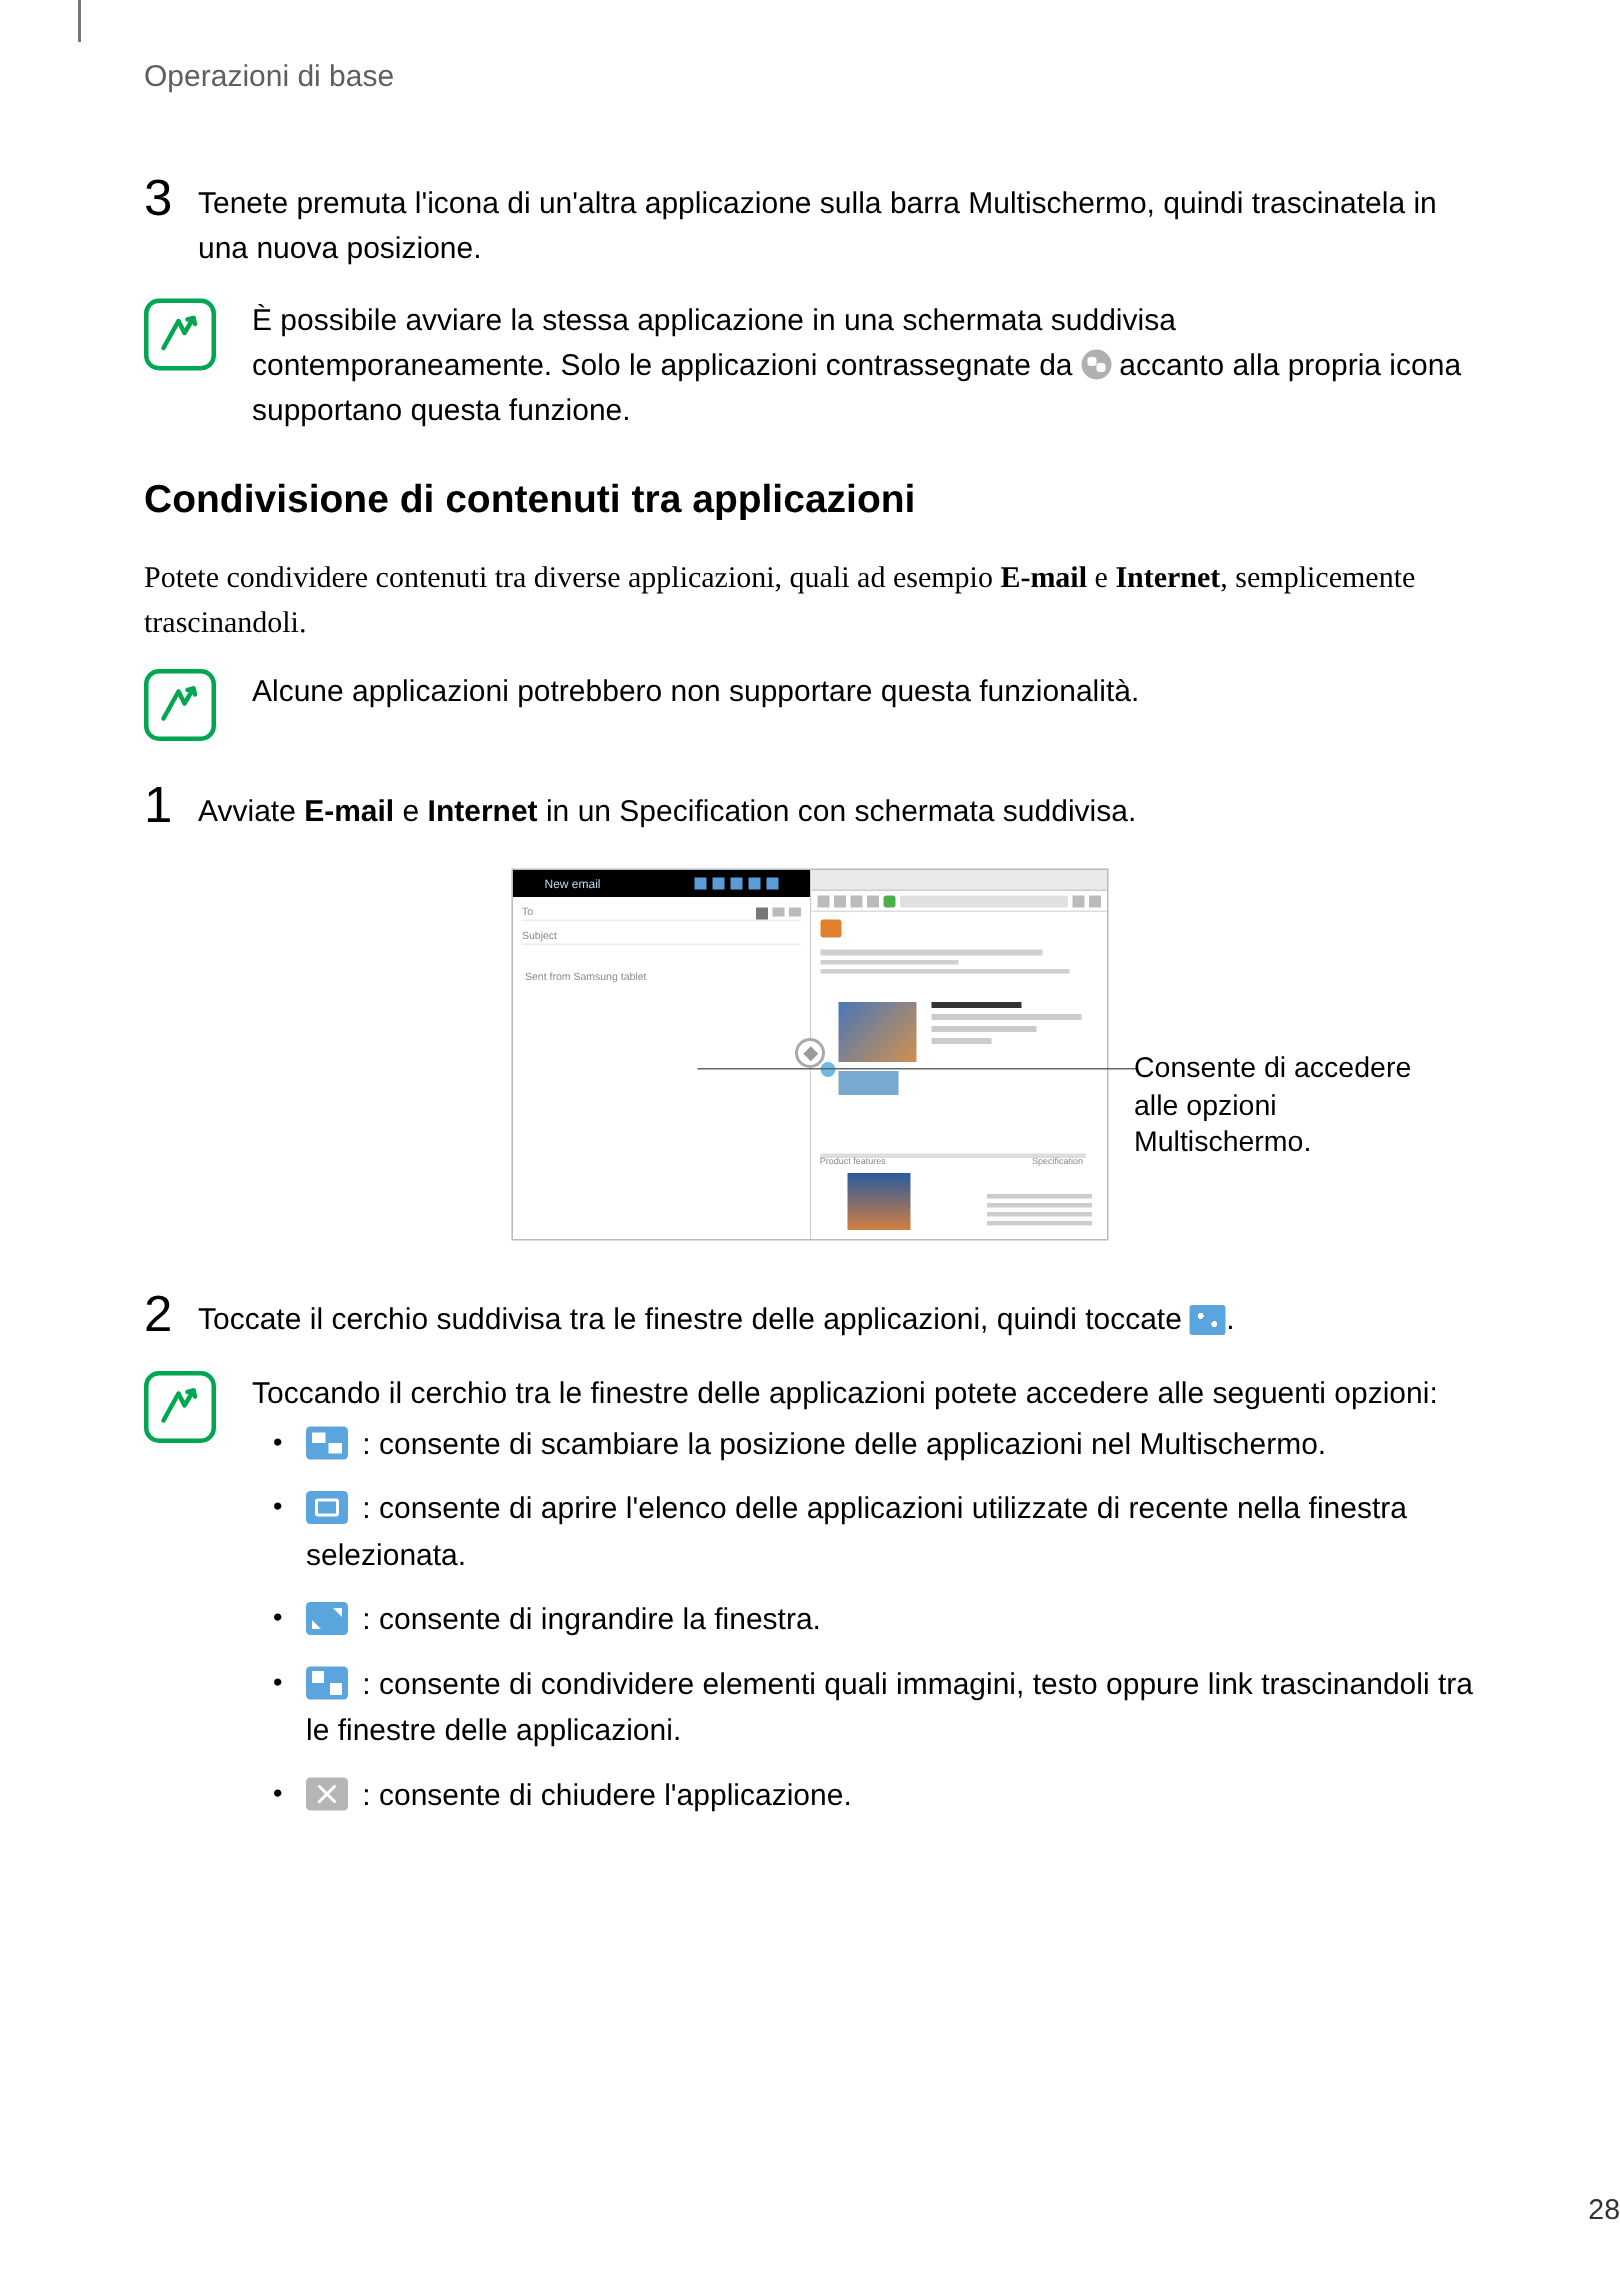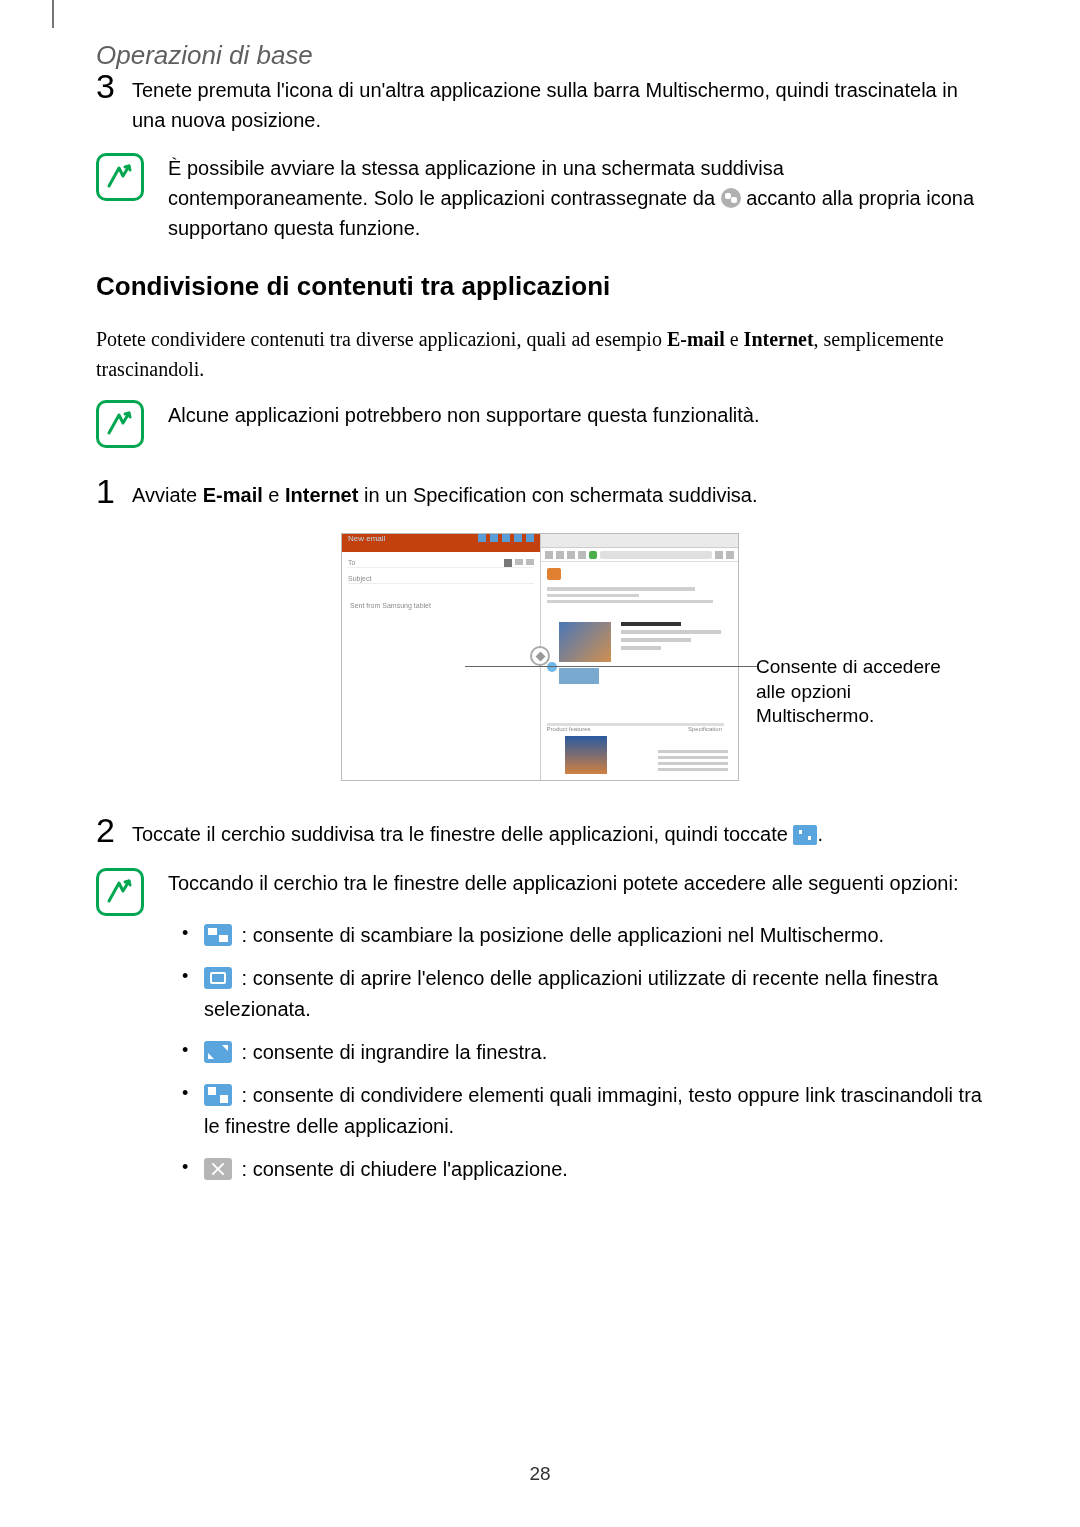--- a/index.html
+++ b/index.html
@@ -16,24 +16,24 @@
     left: 52px;
     top: 0;
     width: 2px;
     height: 28px;
     background: #777;
   }
   .content {
     padding: 40px 96px 0 96px;
   }
   .header {
-    font-size: 26px;
+    font-size: 20px;
     color: #5f5f5f;
     font-weight: 400;
-    font-style: italic;
+    margin-bottom: 54px;
   }
   .step-row {
     display: flex;
     align-items: flex-start;
     margin-bottom: 18px;
   }
   .step-num {
     font-size: 34px;
     font-weight: 400;
     width: 36px;
@@ -117,23 +117,24 @@
   }
   .figure .left-pane {
     flex: 1;
     border-right: 1px solid #ccc;
     background: #fff;
     display: flex;
     flex-direction: column;
   }
   .figure .left-header {
     height: 18px;
-    background: #c2410c;
-    display: flex;
-    padding: 0 6px;
+    background: #000000;
+    display: flex;
+    align-items: center;
+    padding: 0 21px;
     gap: 4px;
   }
   .figure .left-header .lbl {
     font-size: 8px;
     color: #bcd8ef;
     flex: 1;
   }
   .figure .left-header .hi {
     width: 8px; height: 8px; background: #5a9cd6;
   }
@@ -386,21 +387,21 @@
     background: #fff;
     margin-left: -8px; margin-top: -1px;
   }
   .opt-icon.close::before { transform: rotate(45deg); }
   .opt-icon.close::after { transform: rotate(-45deg); }
   .page-number {
     position: absolute;
     bottom: 42px;
     left: 0;
     width: 1080px;
-    text-align: center;
+    text-align: right;
     font-size: 19px;
     color: #333;
   }
 </style>
 </head>
 <body>
 
 <div class="page-edge"></div>
 
 <div class="content">
@@ -526,21 +527,21 @@
   </div>
 
   <div class="tip-row" style="margin-bottom:0;">
     <div class="tip-icon">
       <svg width="30" height="30" viewBox="0 0 30 30">
         <path d="M4 24 L14 6 L18 14 L24 4" stroke="#00a650" stroke-width="3" fill="none" stroke-linecap="round" stroke-linejoin="round"></path>
         <path d="M24 4 L20 5 M24 4 L25 8" stroke="#00a650" stroke-width="3" fill="none" stroke-linecap="round"></path>
       </svg>
     </div>
     <div class="tip-text">
-      <div style="margin-bottom:22px;">Toccando il cerchio tra le finestre delle applicazioni potete accedere alle seguenti opzioni:</div>
+      <div style="margin-bottom:4px;">Toccando il cerchio tra le finestre delle applicazioni potete accedere alle seguenti opzioni:</div>
       <ul class="bullet-list">
         <li>
           <span class="opt-icon swap"></span><span> : consente di scambiare la posizione delle applicazioni nel Multischermo.</span>
         </li>
         <li>
           <span class="opt-icon recent"></span><span> : consente di aprire l'elenco delle applicazioni utilizzate di recente nella finestra selezionata.</span>
         </li>
         <li>
           <span class="opt-icon expand"></span><span> : consente di ingrandire la finestra.</span>
         </li>

